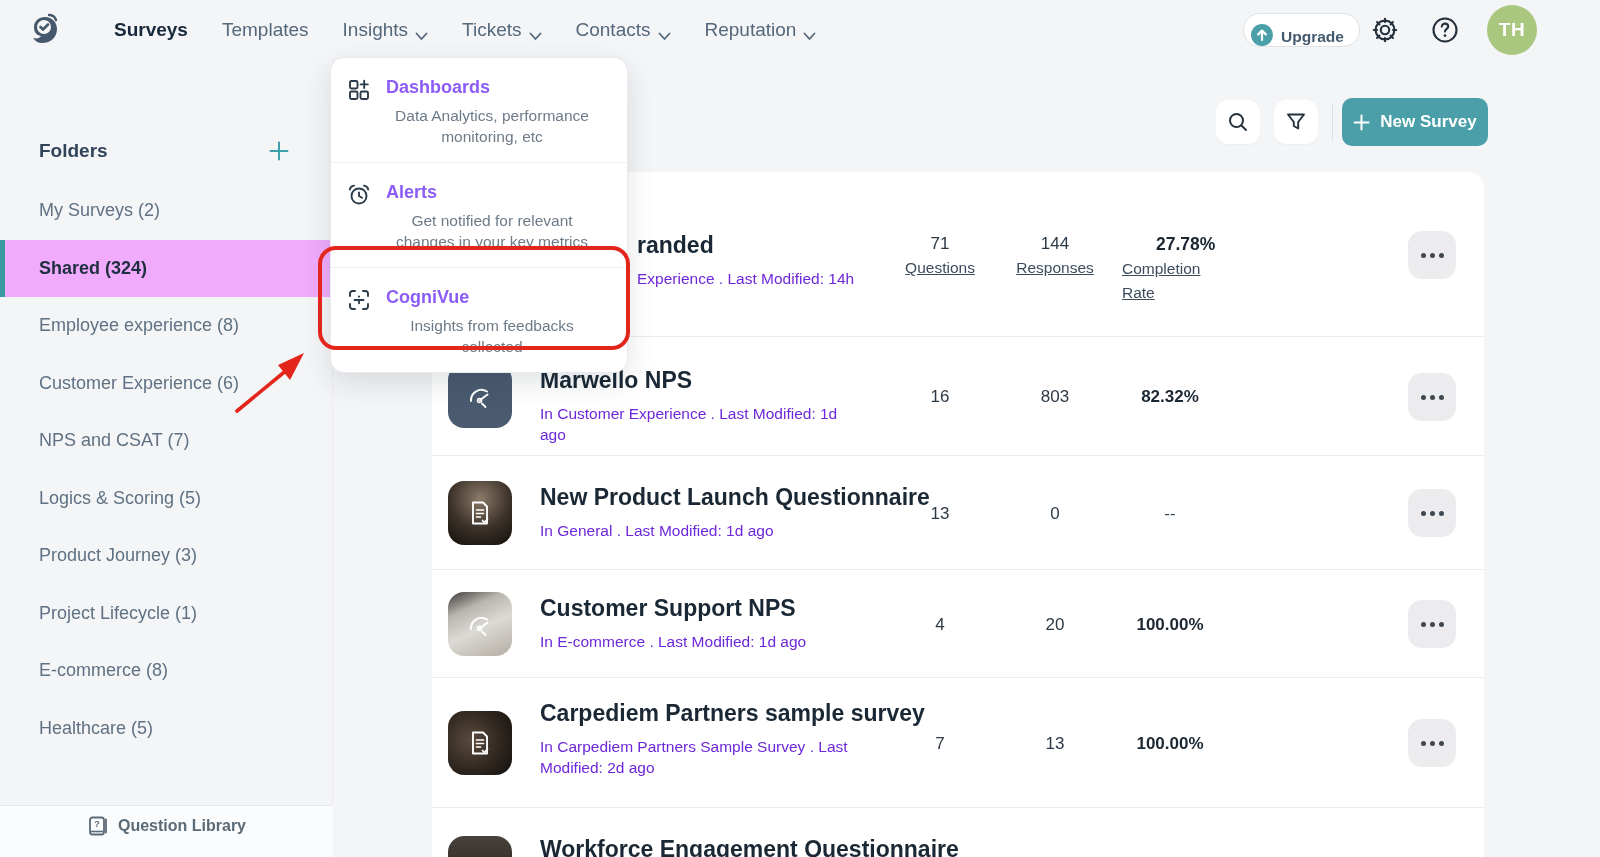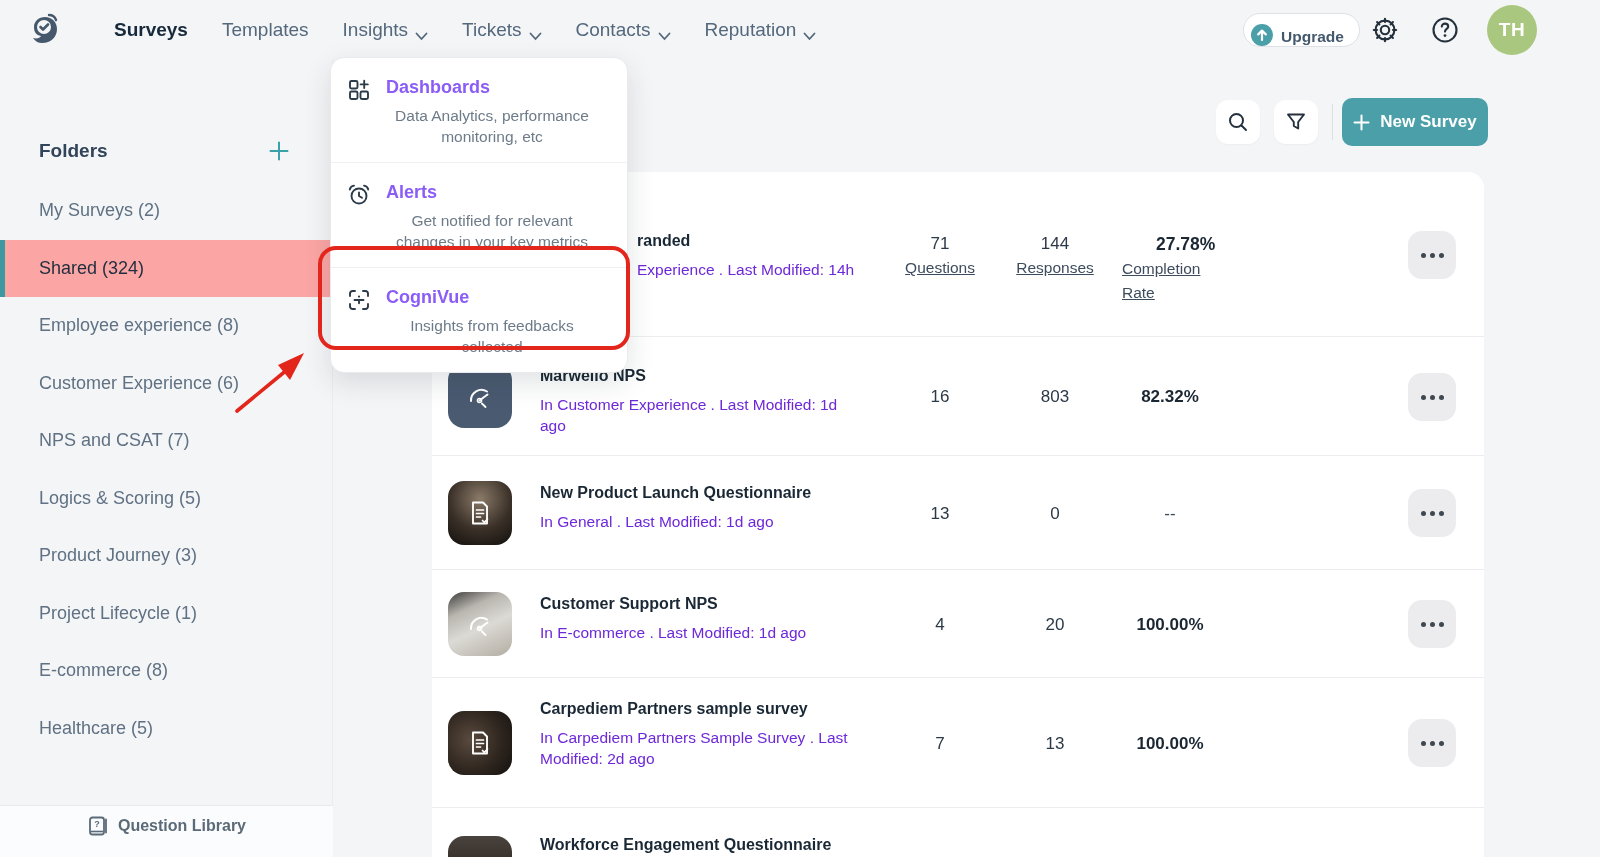--- a/index.html
+++ b/index.html
@@ -28,22 +28,22 @@
   .avatar { position:absolute; left:1487px; top:5px; width:50px; height:50px; border-radius:50%;
     display:flex; align-items:center; justify-content:center; color:#fff; font-size:19px; font-weight:700; letter-spacing:.5px; cursor:pointer; }
 
   
   .sidebar { position:absolute; left:0; top:60px; width:333px; bottom:0; border-right:1px solid #ececef; }
   .folders-header { position:absolute; left:39px; top:80px; font-size:19px; font-weight:700; color:#32445a; }
   .folder-add { position:absolute; left:268px; top:80px; width:22px; height:22px; cursor:pointer; }
   .folder-list { position:absolute; left:0; top:122px; width:333px; list-style:none; }
   .folder-item { height:57.5px; display:flex; align-items:center; padding-left:39px;
     font-size:18px; color:#5f7183; cursor:pointer; white-space:nowrap; }
-  .folder-item.selected { background:#fca5a5; border-left:5px solid #3d98a2; padding-left:34px;
-    color:#1e2e3e; font-weight:400; }
+  .folder-item.selected { background:#f0abfc; border-left:5px solid #3d98a2; padding-left:34px;
+    color:#1e2e3e; font-weight:700; }
   .sidebar-footer { position:absolute; left:0; bottom:0; width:333px; height:52px; background:#fbfcfd;
     border-top:1px solid #e7e9ec; display:flex; align-items:center; justify-content:center; gap:9px;
     padding-bottom:12px; cursor:pointer; }
   .sidebar-footer span { font-size:16px; font-weight:700; color:#5b6a77; }
 
   
   .tool-btn { position:absolute; width:44px; height:44px; background:#ffffff; border-radius:12px;
     display:flex; align-items:center; justify-content:center; cursor:pointer; box-shadow:0 1px 2px rgba(30,40,50,.04); }
   .search-pos { left:1216px; top:100px; }
   .filter-pos { left:1274px; top:100px; }
@@ -64,21 +64,21 @@
   .r6 { top:636px; height:120px; }
   .thumb { position:absolute; left:16px; width:64px; height:64px; border-radius:16px;
     display:flex; align-items:center; justify-content:center; cursor:pointer; }
   .t2 { top:27px; background:#4a5a70; }
   .t3 { top:25px; background:radial-gradient(circle at 50% 28%, #8a7a68, #3a3028 55%, #17130f 95%); }
   .t4 { top:22px; background:linear-gradient(155deg,#3c3a38 0%,#b9b6b0 28%,#dcdad5 55%,#b3ada3 100%); }
   .t5 { top:33px; background:radial-gradient(circle at 35% 45%, #5a4a3e, #2c241d 60%, #151110 100%); }
   .t6 { top:28px; background:linear-gradient(180deg,#4a423c,#1a1613); }
   .row-text { position:absolute; left:108px; width:320px; }
   .rt2 { top:30px; } .rt3 { top:28px; } .rt4 { top:25px; } .rt5 { top:22px; } .rt6 { top:28px; }
-  .row-title { font-size:16px; font-weight:700; color:#1a2835; margin-bottom:9px; white-space:nowrap; }
+  .row-title { font-size:23px; font-weight:700; color:#1a2835; margin-bottom:9px; white-space:nowrap; }
   .row-meta { font-size:15.5px; color:#6d28d9; line-height:21px; width:318px; }
   .r1-text { position:absolute; left:205px; top:60px; }
   .stat { position:absolute; text-align:center; font-size:17px; color:#2c3946; }
   .col-q { left:458px; width:100px; }
   .col-r { left:573px; width:100px; }
   .col-c { left:678px; width:120px; font-weight:700; color:#1b2733; }
   .v2 { top:50px; } .v3 { top:48px; } .v4 { top:45px; } .v5 { top:56px; }
   .stat-block { position:absolute; top:62px; display:flex; flex-direction:column; align-items:center; gap:3px; }
   .sb-q { left:458px; width:100px; }
   .sb-r { left:573px; width:100px; }

